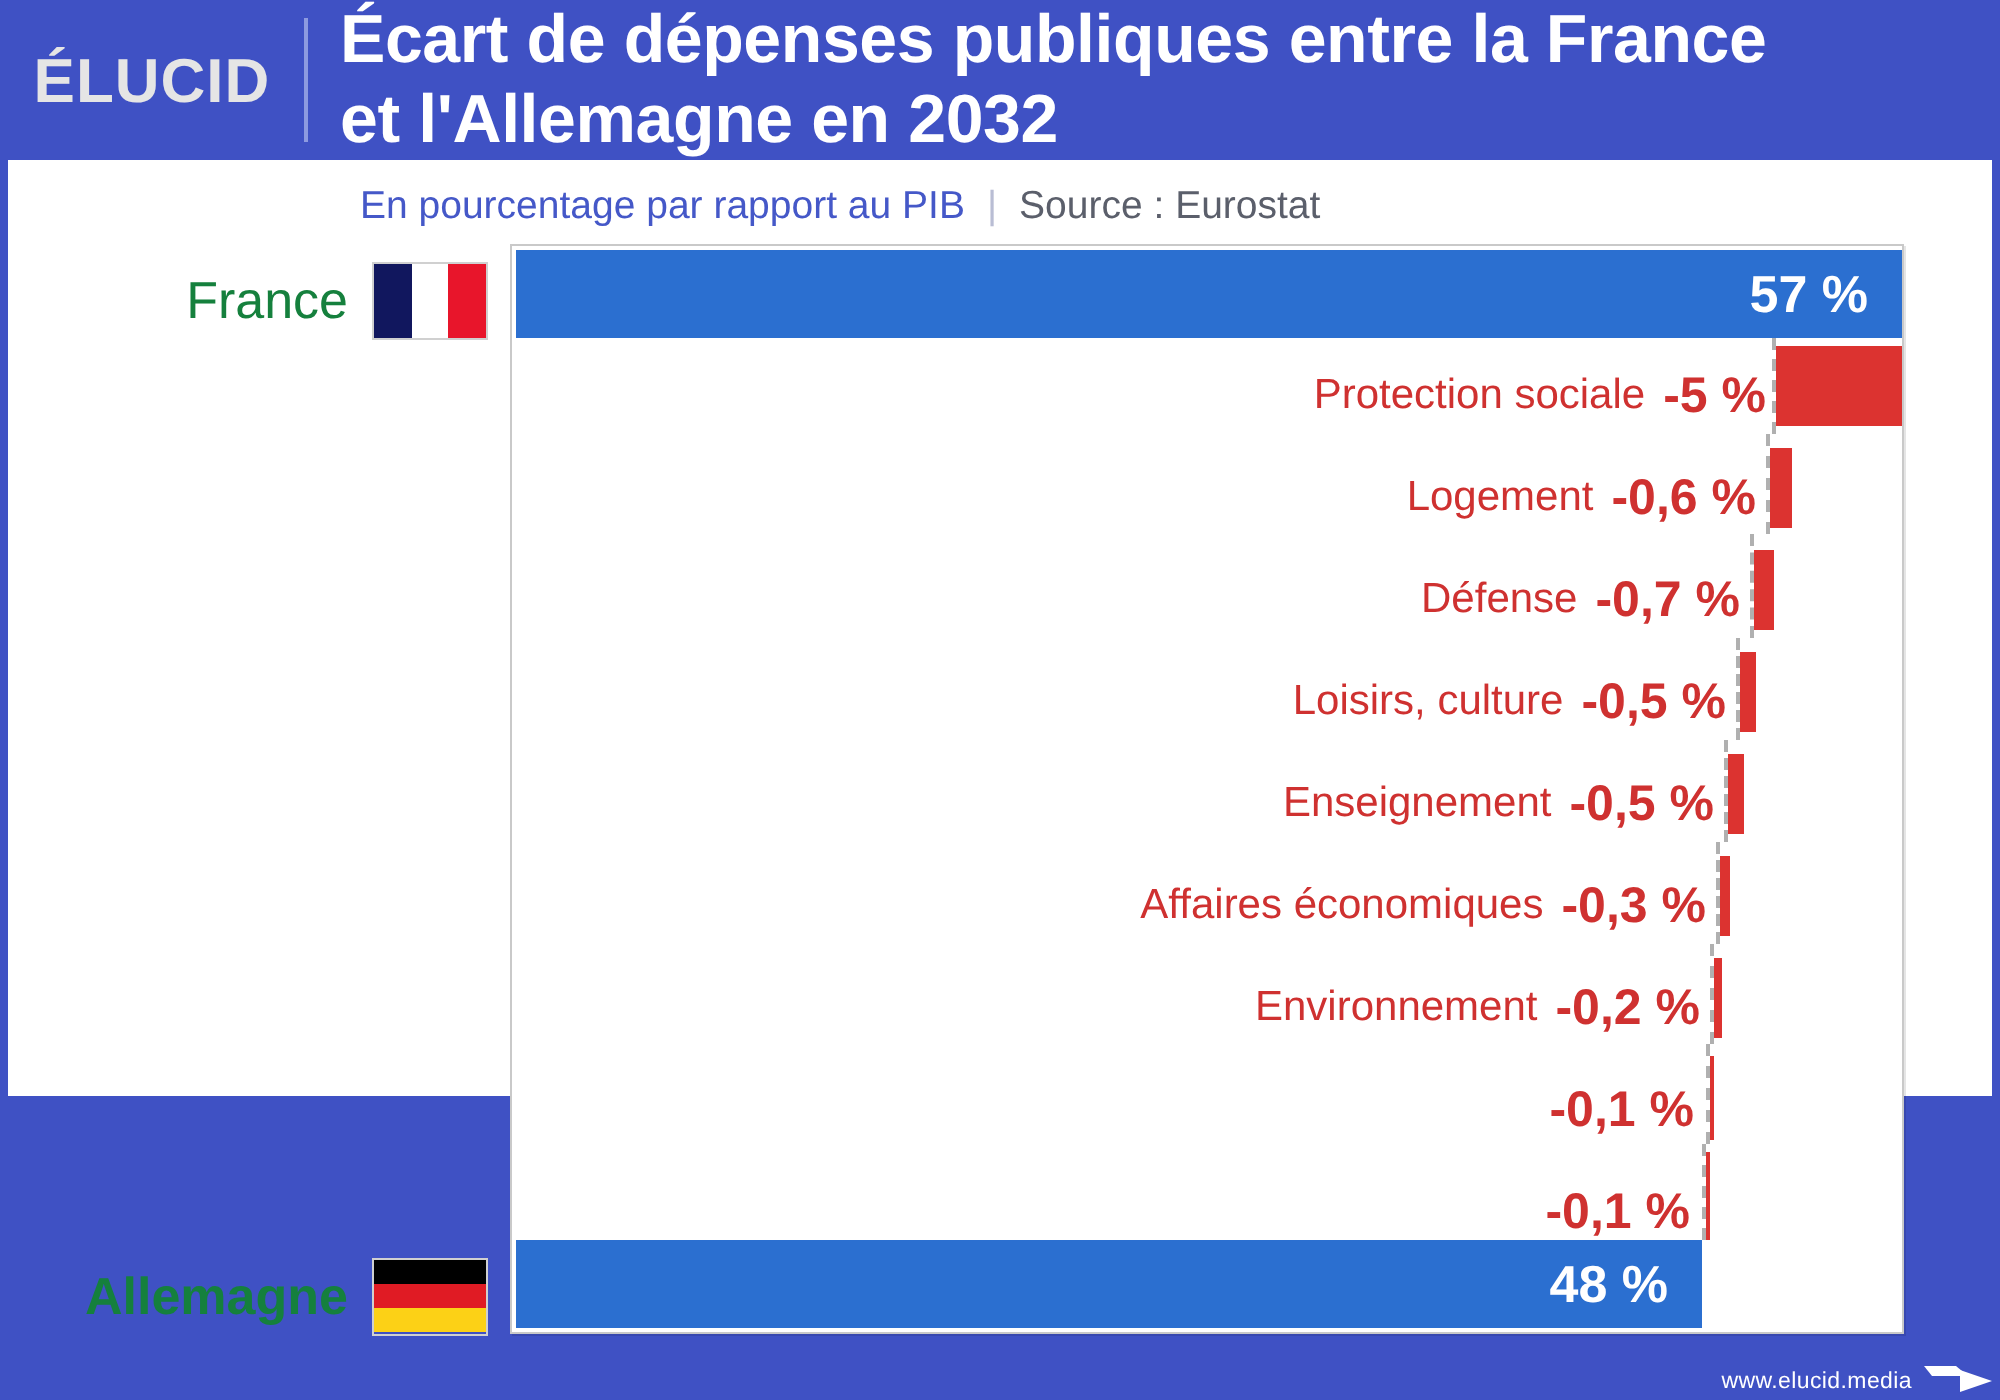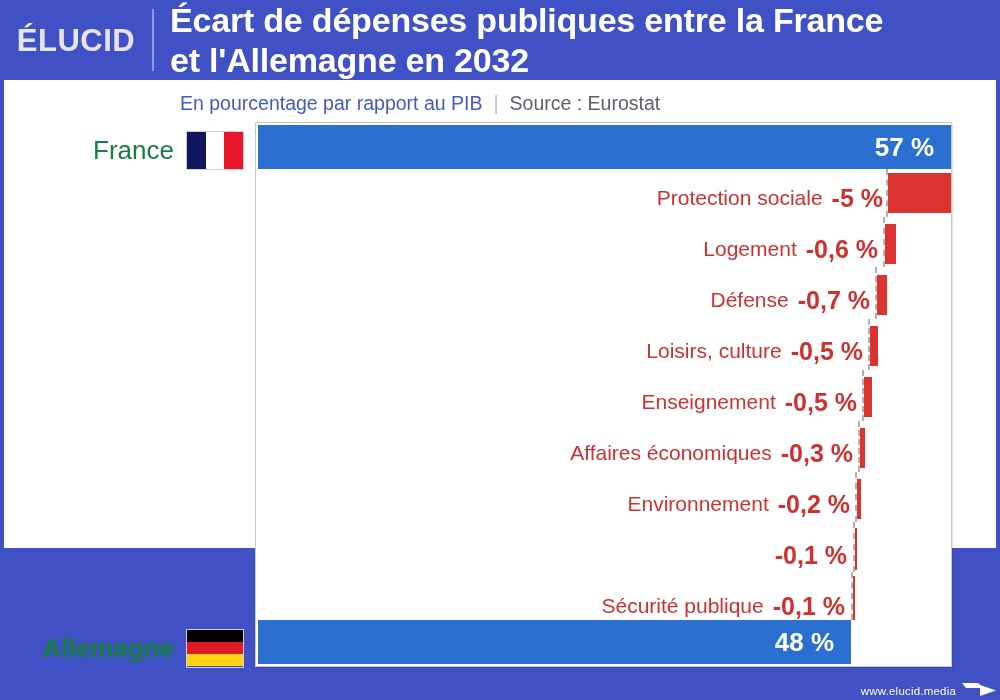--- a/index.html
+++ b/index.html
@@ -175,21 +175,20 @@
           <span class="wf-val">-0,2 %</span>
         </div>
       </div>
       <div class="wf-row" style="left:0;right:104px;top:407px;">
         <div class="wf-label">
           <span class="wf-val">-0,1 %</span>
         </div>
       </div>
       <div class="wf-row" style="left:0;right:106px;top:458px;">
         <div class="wf-label">
-          <span class="wf-cat">Sécurité publique</span>
           <span class="wf-val">-0,1 %</span>
         </div>
       </div>
 
     </div>
   </div>
 
   <div class="footer">
     <span class="footer-link">www.elucid.media</span>
     <svg class="footer-arrow" viewBox="0 0 36 17">

